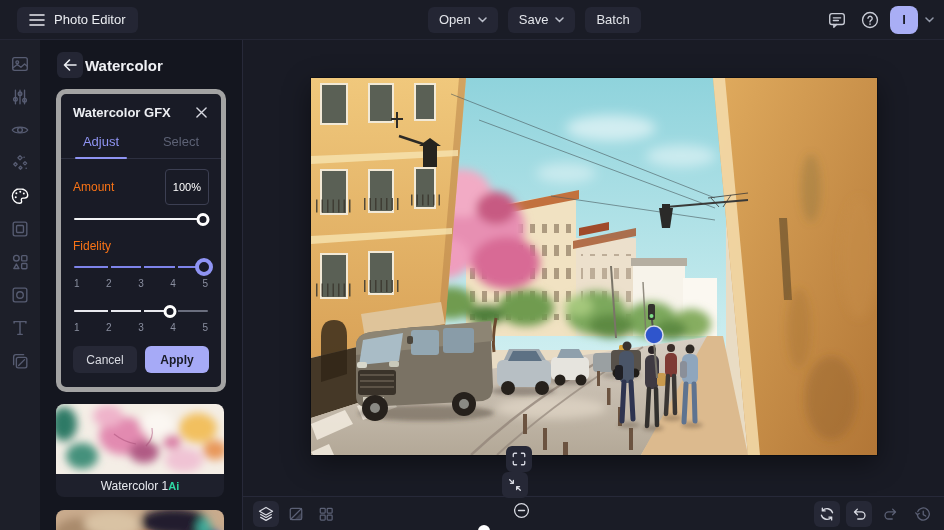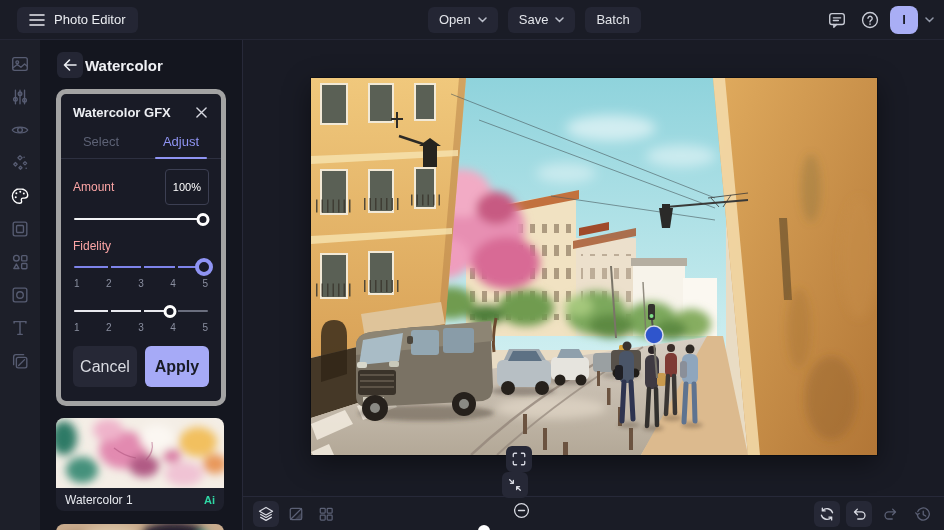--- a/index.html
+++ b/index.html
@@ -44,41 +44,41 @@
   .close-btn { width:16px; height:16px; display:flex; align-items:center; justify-content:center; cursor:pointer; }
 
   .tabs { display:flex; border-bottom:1px solid #2d3040; }
   .tab { flex:1; text-align:center; padding:7px 0 9px; font-size:13px; color:#5d6275; position:relative; cursor:pointer; }
   .tab.active { color:#8f94f3; }
   .tab.active::after { content:""; position:absolute; left:17%; right:17%; bottom:-1px; height:2px;
                        background:#8f94f3; border-radius:2px; }
 
   .controls { padding:10px 12px 0 12px; }
   .ctl-row { display:flex; justify-content:space-between; align-items:center; }
-  .ctl-label { font-size:12px; color:#fca5a5; }
+  .ctl-label { font-size:12px; color:#f97316; }
   .ctl-value { font-size:11px; color:#fff; border:1px solid #3c3f52; border-radius:4px; padding:11px 7px; }
   .slider { position:relative; height:15px; margin:7px 1px 1px; cursor:pointer; }
   .track { position:absolute; top:6px; left:0; right:0; height:2px; border-radius:2px; }
   .tick { position:absolute; top:5px; width:3px; height:4px; background:#191b26; }
   .knob { position:absolute; top:1px; width:13px; height:13px; border-radius:50%;
           background:#191b26; border:3px solid #ffffff; transform:translateX(-50%); cursor:pointer; }
   .knob.big { width:18px; height:18px; border:4px solid #8f94f3; top:-2px; }
   .tick-labels { display:flex; justify-content:space-between; font-size:10px; color:#8a8fa0; margin:3px 1px 0; }
   .gap-sm { height:8px; } .gap-md { height:11px; }
 
   .card-actions { display:flex; gap:8px; padding:13px 12px 14px; }
-  .btn { flex:1; height:41px; border:none; border-radius:6px; font-size:16px; cursor:pointer;
+  .btn { flex:1; height:27px; border:none; border-radius:6px; font-size:12px; cursor:pointer;
          display:flex; align-items:center; justify-content:center; font-family:inherit; }
   .btn-cancel { background:#262836; color:#d9dbe2; }
   .btn-apply { background:#a6aaf7; color:#191b26; font-weight:bold; }
 
   .presets { margin:12px 0 0 16px; width:168px; display:flex; flex-direction:column; gap:13px; }
   .preset-card { background:#1e202c; border-radius:8px; overflow:hidden; cursor:pointer; }
   .preset-img { width:168px; height:70px; }
-  .preset-bar { height:23px; display:flex; align-items:center; justify-content:space-between; padding:0 9px; }
+  .preset-bar { height:23px; display:flex; align-items:center; justify-content:center; padding:0 9px; }
   .preset-name { font-size:12px; color:#e7e9ee; }
   .preset-badge { font-size:11px; font-weight:bold; color:#2fd7a4; }
 
   
   .workspace { position:absolute; left:242px; top:40px; right:0; bottom:34px; background:#191b25;
                border-left:1px solid #272939; }
   .canvas { position:absolute; left:68px; top:38px; width:566px; height:377px;
             box-shadow:0 0 0 1px rgba(0,0,0,.3), 0 8px 26px rgba(0,0,0,.45); }
 
   
@@ -239,22 +239,22 @@
     <div class="card-head">
       <span class="card-title">Watercolor GFX</span>
       <div class="close-btn">
         <svg width="11" height="11" viewBox="0 0 12 12" fill="none" stroke="#d6d8e0" stroke-width="1.5" stroke-linecap="round">
             <path d="M1 1l10 10M11 1L1 11"></path>
           </svg>
       </div>
     </div>
 
     <div class="tabs">
+      <div class="tab active">Adjust</div>
       <div class="tab">Select</div>
-      <div class="tab active">Adjust</div>
     </div>
 
     <div class="controls">
 
       <div class="ctl-row">
         <span class="ctl-label">Amount</span>
         <span class="ctl-value">100%</span>
       </div>
       <div class="slider">
         <div class="track" style="background:#f2f3f5;"></div>

